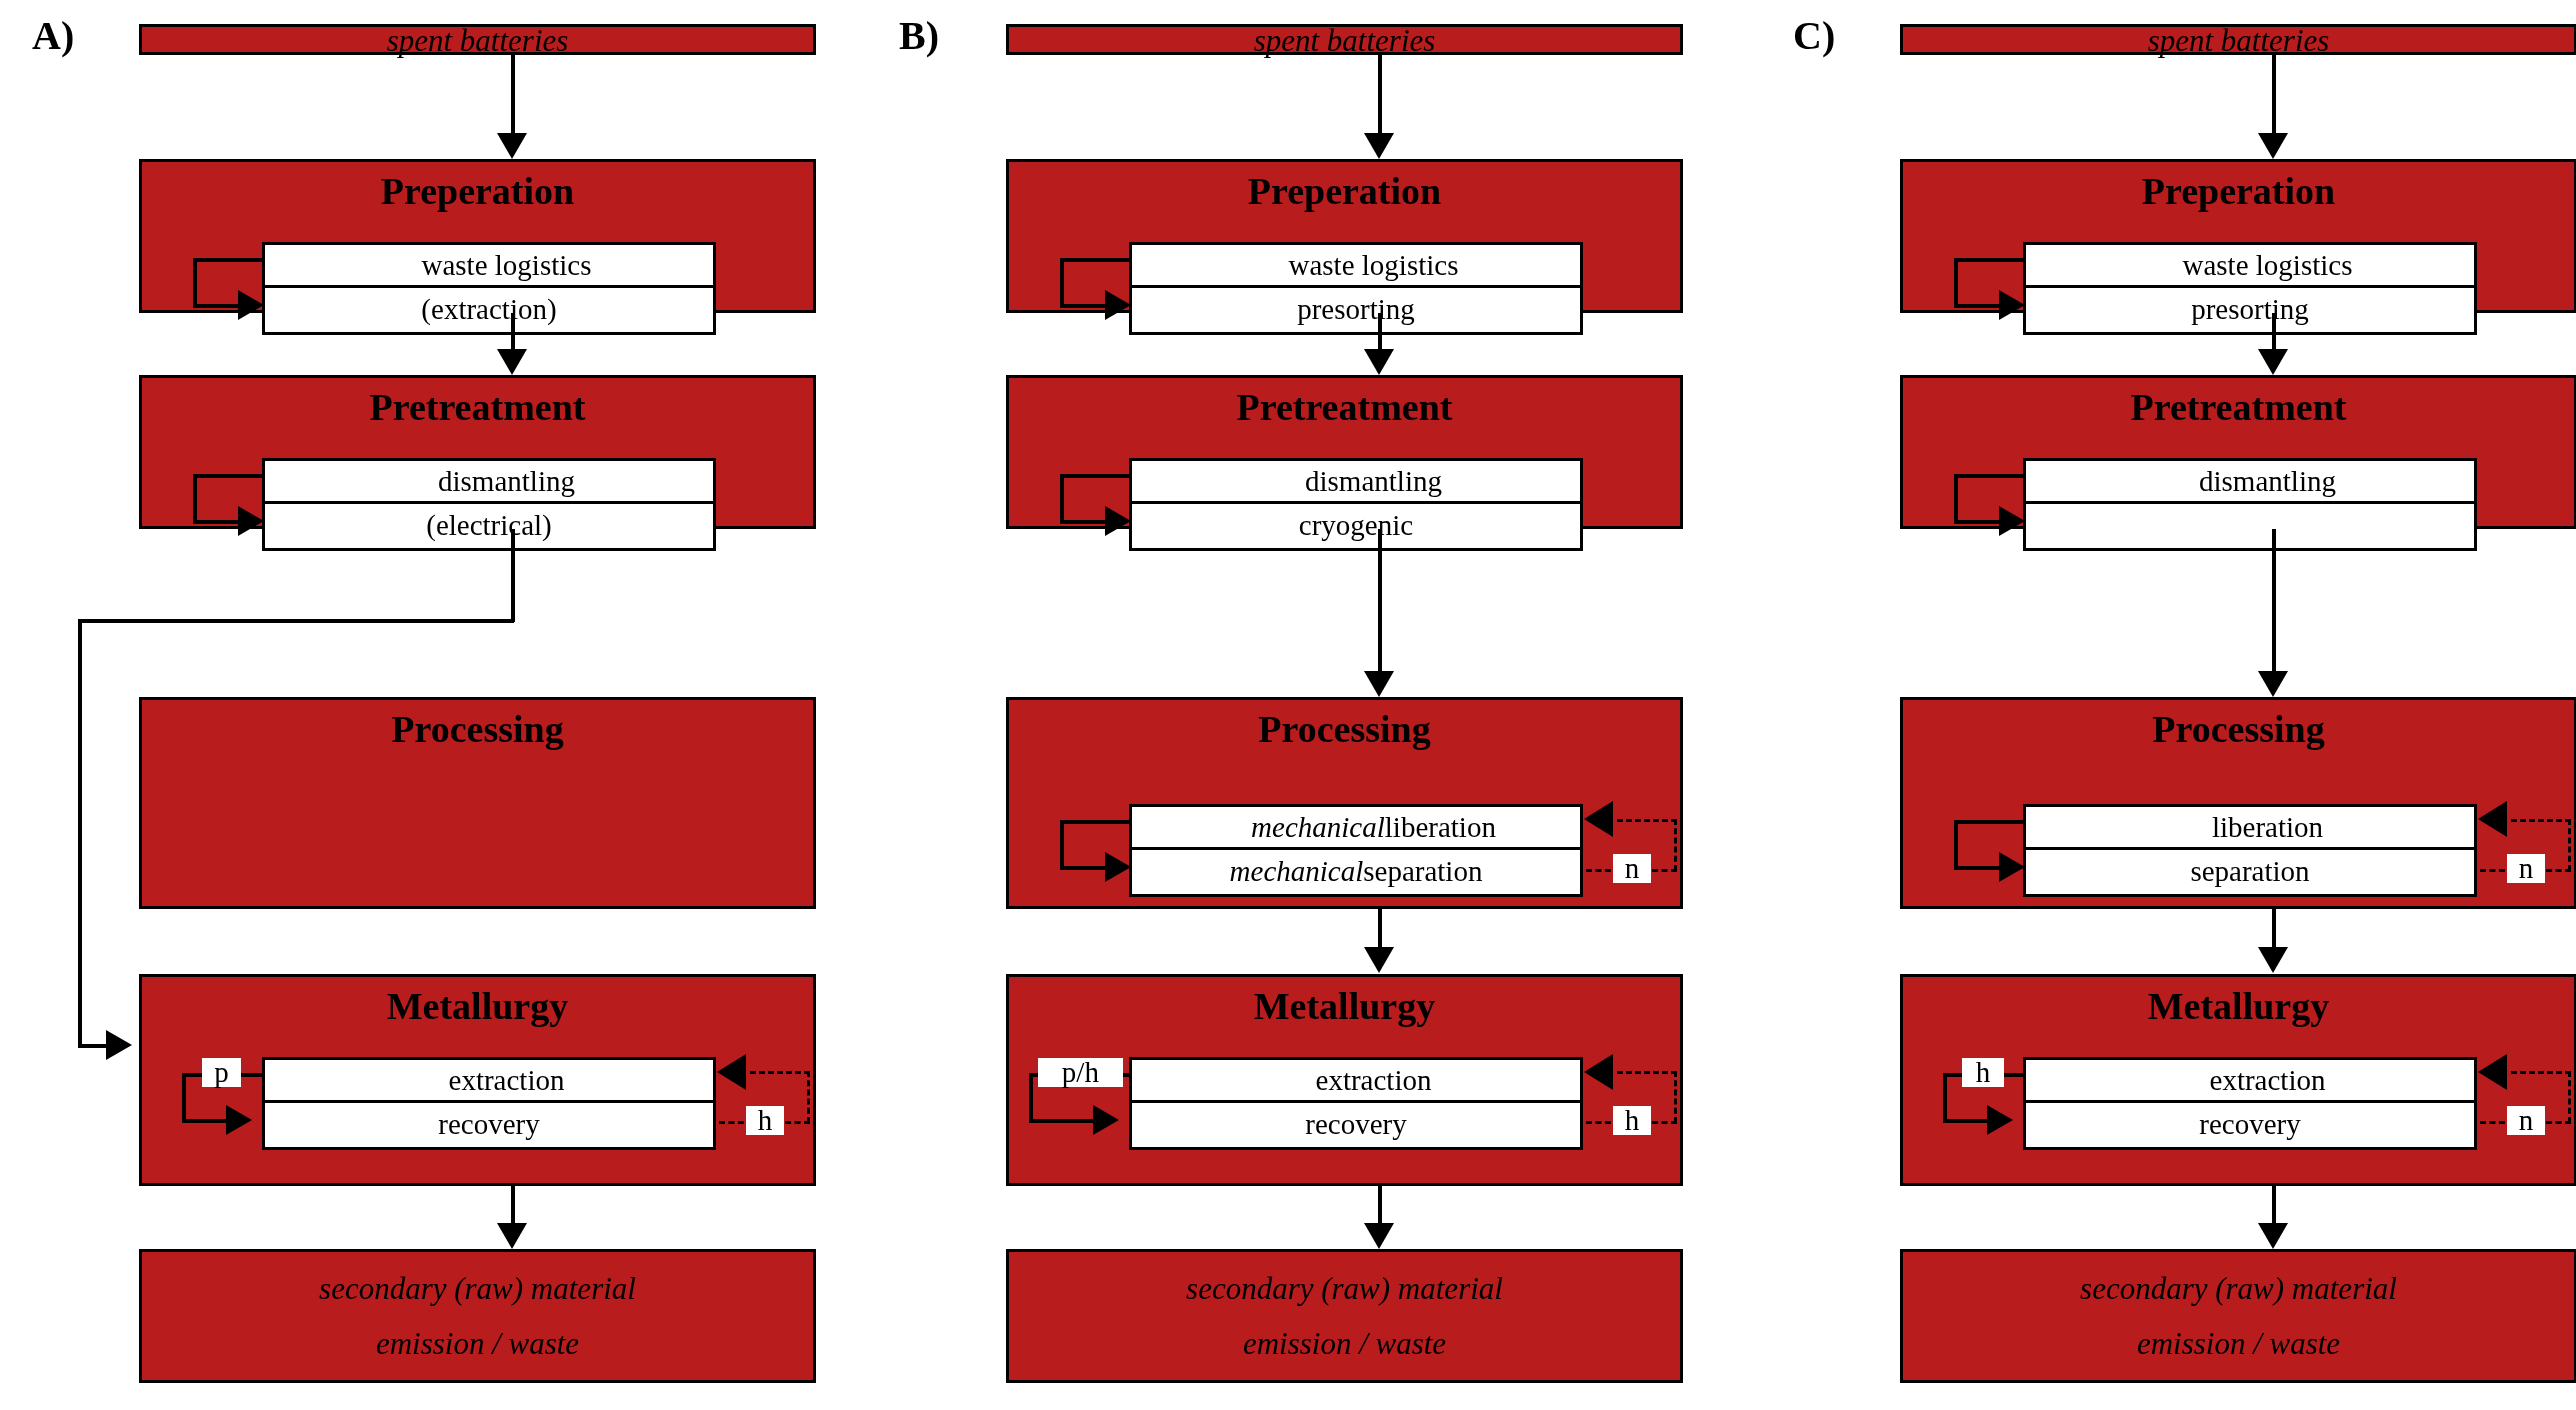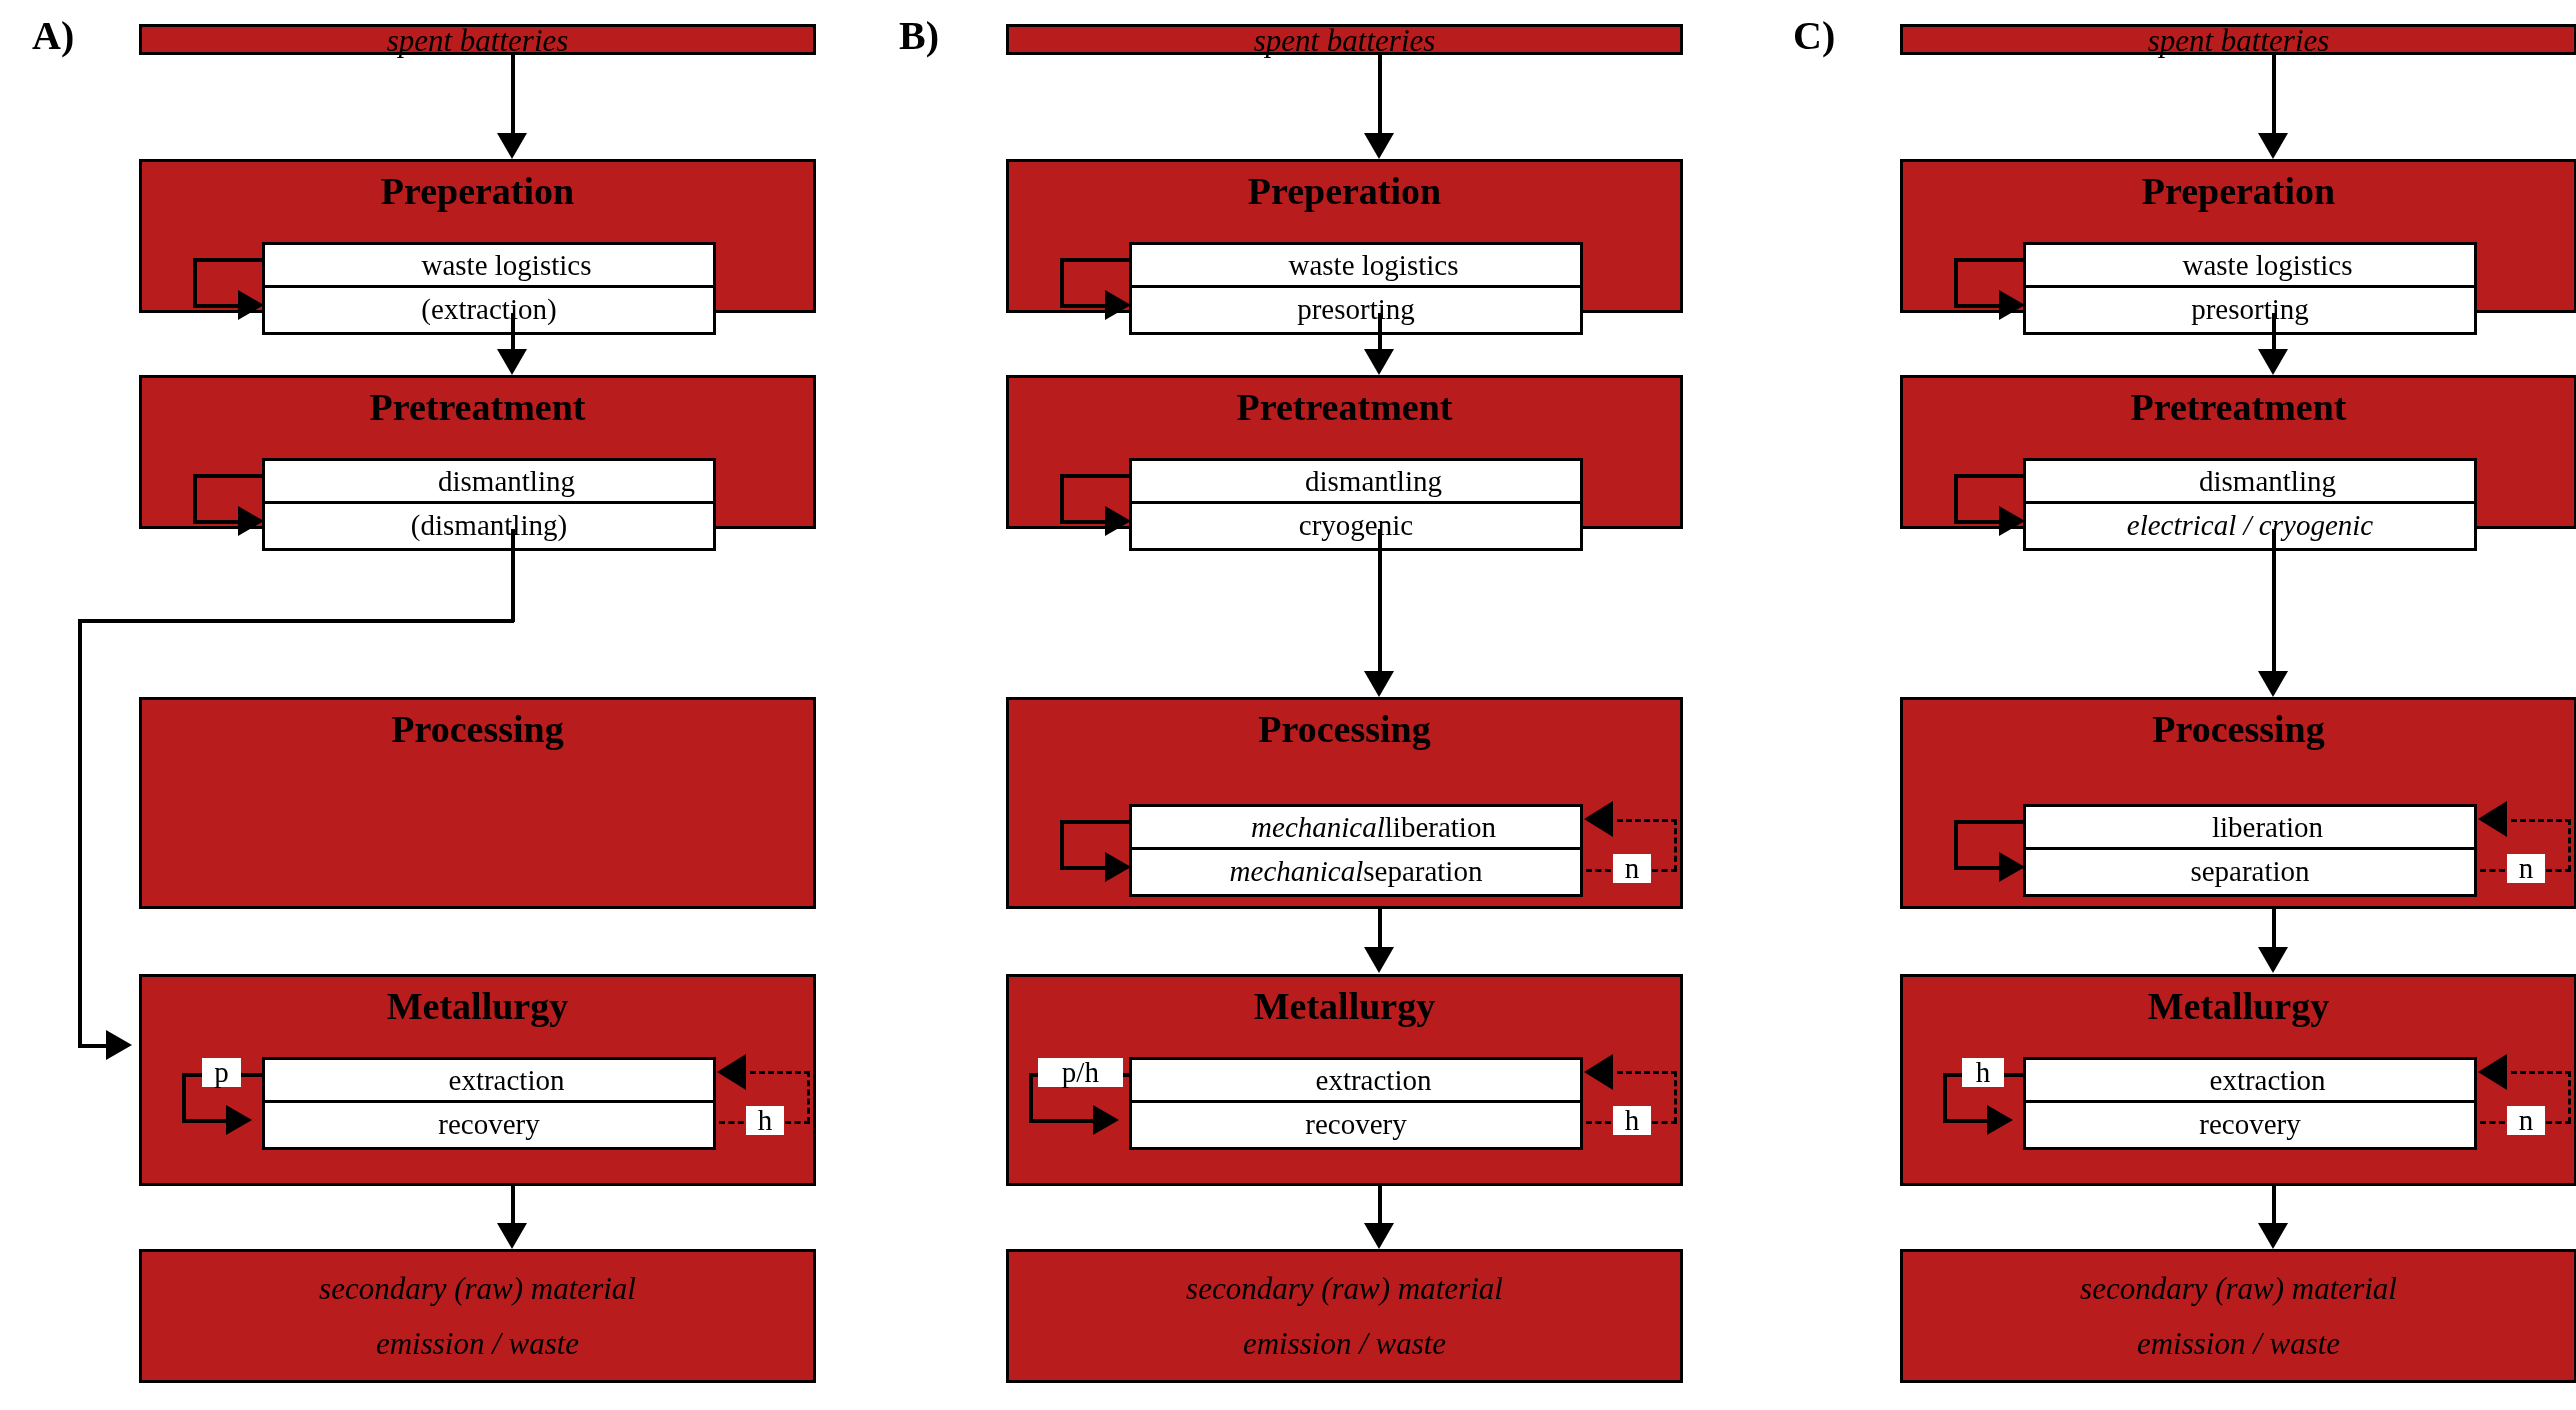--- a/index.html
+++ b/index.html
@@ -111,21 +111,21 @@
       </div>
     </div>
 
     <div class="vline" style="top:313px;height:36px;"></div>
     <div class="vhead" style="top:349px;"></div>
 
     <div class="box stage stage-pre">
       <div class="stage-title">Pretreatment</div>
       <div class="inner">
         <div class="row top">dismantling</div>
-        <div class="row">(dismantling)</div>
+        <div class="row">(electrical)</div>
       </div>
       <div class="loop">
         <div class="lh-top" style="left:51px;top:96px;width:71px;"></div>
         <div class="lv" style="left:51px;top:96px;height:50px;"></div>
         <div class="lh-bot" style="left:51px;top:142px;width:47px;"></div>
         <div class="lhead" style="left:96px;top:128px;"></div>
       </div>
     </div>
 
     <div class="bypass">
@@ -300,21 +300,20 @@
       </div>
     </div>
 
     <div class="vline" style="top:313px;height:36px;"></div>
     <div class="vhead" style="top:349px;"></div>
 
     <div class="box stage stage-pre">
       <div class="stage-title">Pretreatment</div>
       <div class="inner">
         <div class="row top">dismantling</div>
-        <div class="row ital">electrical / cryogenic</div>
       </div>
       <div class="loop">
         <div class="lh-top" style="left:51px;top:96px;width:71px;"></div>
         <div class="lv" style="left:51px;top:96px;height:50px;"></div>
         <div class="lh-bot" style="left:51px;top:142px;width:47px;"></div>
         <div class="lhead" style="left:96px;top:128px;"></div>
       </div>
     </div>
 
     <div class="vline" style="top:529px;height:143px;"></div>

